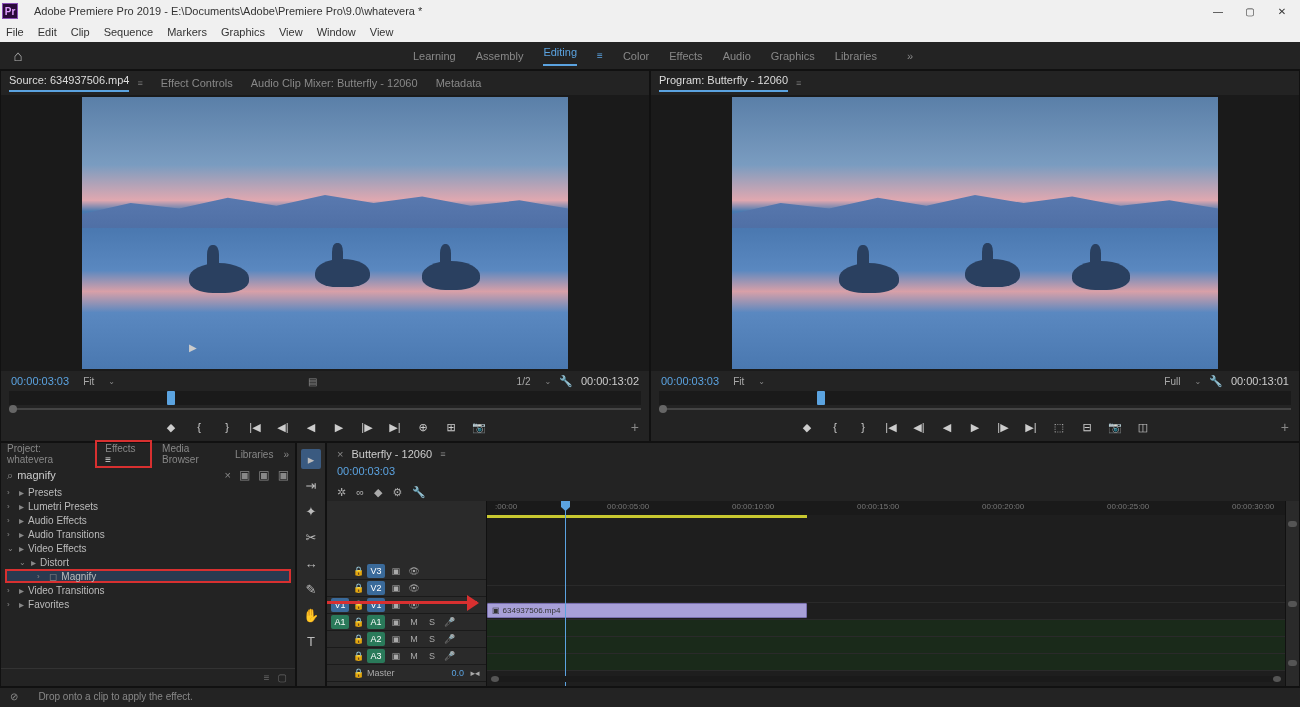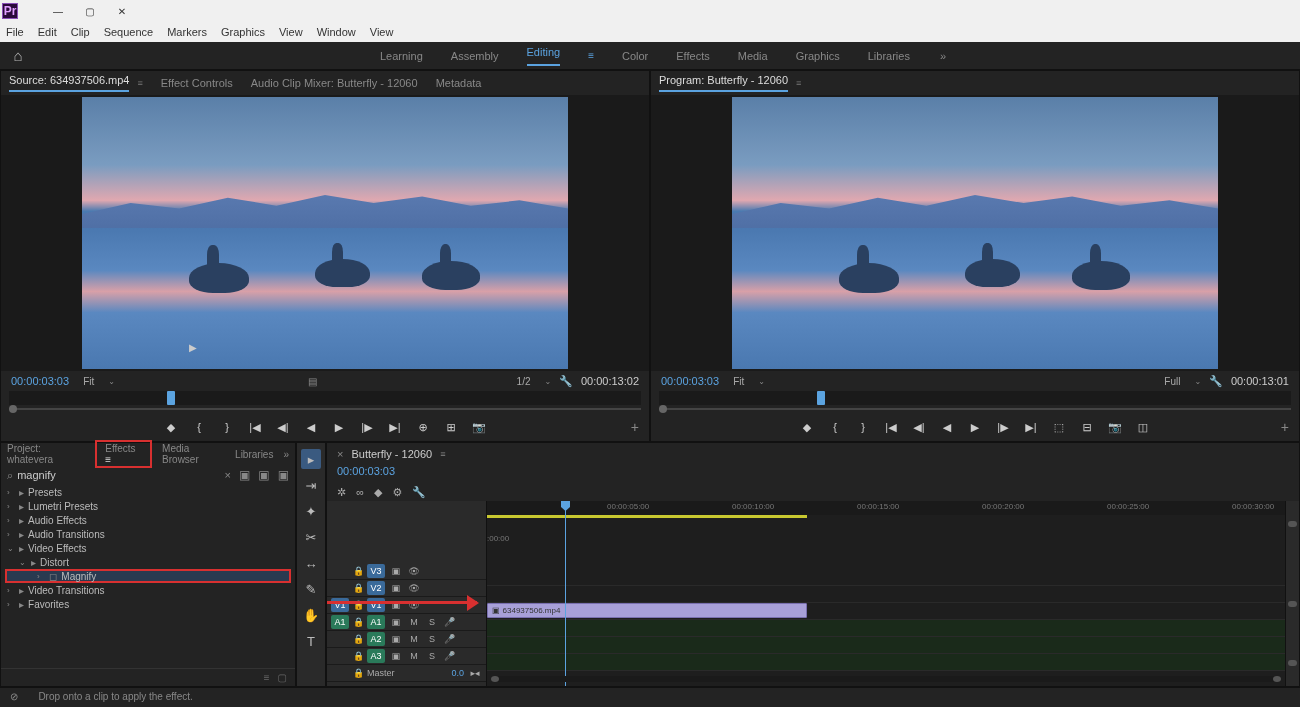--- a/index.html
+++ b/index.html
@@ -1,27 +1,27 @@
 <!DOCTYPE html>
 <html><head>
 <meta charset="utf-8">
 <style>
   *{box-sizing:border-box;margin:0;padding:0;font-family:"Segoe UI",Arial,sans-serif;user-select:none}
   body{background:#232323;color:#b8b8b8;font-size:11px;width:1300px;height:707px;overflow:hidden;position:relative}
   .titlebar{height:22px;background:#f0f0f0;display:flex;align-items:center;padding:0 2px;color:#333}
-  .titlebar .logo{width:16px;height:16px;background:#2a0a3a;color:#e09fff;display:flex;align-items:center;justify-content:center;font-weight:bold;font-size:12px;margin-right:24px;border:1px solid #8a4fb8}
+  .titlebar .logo{width:16px;height:16px;background:#2a0a3a;color:#e09fff;display:flex;align-items:center;justify-content:center;font-weight:bold;font-size:10px;margin-right:16px;border:1px solid #8a4fb8}
   .titlebar .title{flex:1;font-size:11px}
   .winbtns{display:flex;gap:0}
   .winbtn{width:32px;height:20px;display:flex;align-items:center;justify-content:center;color:#333;font-size:10px}
   .menubar{height:20px;background:#f0f0f0;display:flex;align-items:center;padding:0 6px;gap:14px;color:#333;font-size:11px}
   .menubar span{cursor:default}
   .workspacebar{height:28px;background:#232323;display:flex;align-items:center;border-bottom:1px solid #111}
   .home{width:36px;height:28px;display:flex;align-items:center;justify-content:center;color:#b8b8b8;font-size:15px}
   .workspacebar .spacer{flex:1}
-  .ws-tabs{display:flex;gap:28px;align-items:center;height:100%}
+  .ws-tabs{display:flex;gap:20px;align-items:center;height:100%}
   .ws-tabs span{font-size:11px;color:#888}
   .ws-tabs span.active{color:#5ba3e0;border-bottom:2px solid #5ba3e0;padding-bottom:6px}
   .ws-more{margin-left:30px;margin-right:10px;color:#888}
   .upper{display:flex;height:372px}
   .panel{background:#232323;border:1px solid #111;display:flex;flex-direction:column}
   .panel-tabs{height:24px;display:flex;align-items:center;padding:0 8px;gap:18px;font-size:11px}
   .panel-tabs span{color:#888}
   .panel-tabs span.active{color:#ddd;border-bottom:2px solid #5ba3e0;padding-bottom:4px}
   .panel-tabs .menu{margin-left:-10px;color:#777;font-size:9px}
   .preview{flex:1;display:flex;align-items:center;justify-content:center;background:#1a1a1a;position:relative}
@@ -91,20 +91,21 @@
   .audmeter{width:22px;background:#1a1a1a;border:1px solid #111;position:relative}
   .audmeter .lbl{position:absolute;bottom:2px;width:100%;text-align:center;font-size:8px;color:#666}
   .scrolly{width:14px;background:#2a2a2a;border-left:1px solid #111;position:relative}
   .scrolly .th{position:absolute;left:2px;right:2px;height:6px;background:#555;border-radius:3px}
 </style>
 </head>
 <body>
 
 <div class="titlebar">
   <div class="logo">Pr</div>
+  <div class="title">Adobe Premiere Pro 2019 - E:\Documents\Adobe\Premiere Pro\9.0\whatevera *</div>
   <div class="winbtns">
     <div class="winbtn">—</div>
     <div class="winbtn">▢</div>
     <div class="winbtn">✕</div>
   </div>
 </div>
 
 <div class="menubar">
   <span>File</span>
   <span>Edit</span>
@@ -120,21 +121,21 @@
 <div class="workspacebar">
   <div class="home">⌂</div>
   <div class="spacer"></div>
   <div class="ws-tabs">
     <span>Learning</span>
     <span>Assembly</span>
     <span class="active">Editing</span>
     <span style="color:#5ba3e0;font-size:10px">≡</span>
     <span>Color</span>
     <span>Effects</span>
-    <span>Media</span>
+    <span>Audio</span>
     <span>Graphics</span>
     <span>Libraries</span>
   </div>
   <div class="ws-more">»</div>
   <div class="spacer"></div>
 </div>
 
 <div class="upper">
 
   <div class="panel" style="width:650px">
@@ -394,21 +395,21 @@
         <div class="track">
             <span style="width:18px"></span>
             <span class="lk">🔒</span>
             <span style="color:#aaa">Master</span>
             <span style="margin-left:auto;color:#5ba3e0">0.0</span>
             <span class="btn">▸◂</span>
           </div>
       </div>
       <div class="tl-right">
         <div class="tl-ruler" id="tlruler">
-            <span style="left: 0px; margin-top: 32px;">:00:00</span>
+            <span style="left: 8px;">:00:00</span>
             <span style="left: 120px;">00:00:05:00</span>
             <span style="left: 245px;">00:00:10:00</span>
             <span style="left: 370px;">00:00:15:00</span>
             <span style="left: 495px;">00:00:20:00</span>
             <span style="left: 620px;">00:00:25:00</span>
             <span style="left: 745px;">00:00:30:00</span>
           </div>
         <div class="tl-work" id="tlwork" style="width: 320px;"></div>
         <div class="tl-tracks">
           <div style="height:48px"></div>

